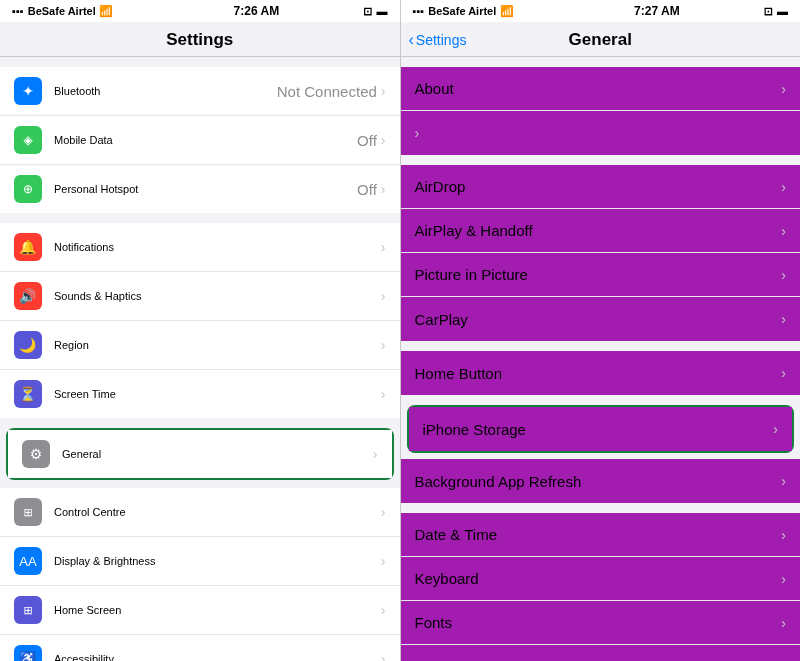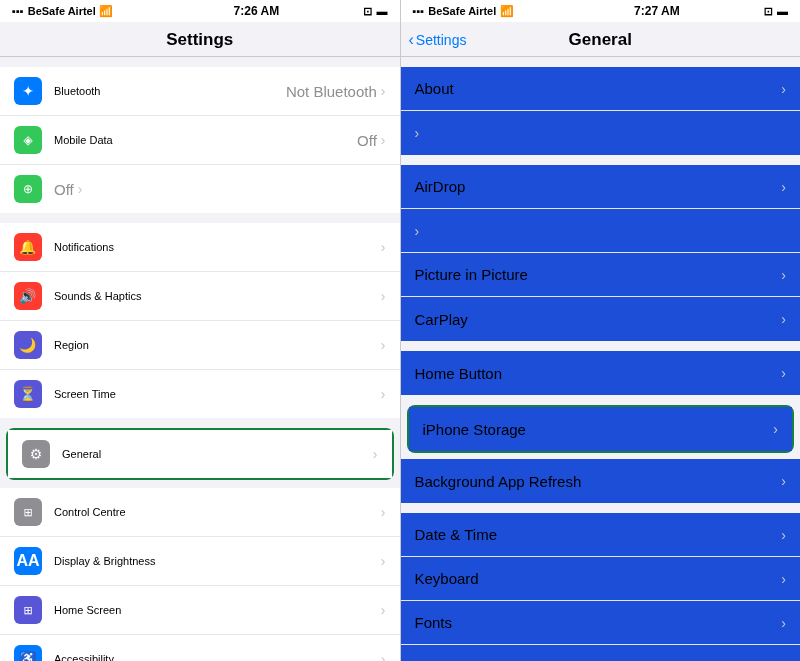--- a/index.html
+++ b/index.html
@@ -124,21 +124,21 @@
       margin: 0 2px;
     }
     .highlighted .list-item {
       border-radius: 8px;
     }
     .section-gap { height: 10px; background: #f2f2f7; }
     .no-icon-item {
       display: flex;
       align-items: center;
       padding: 12px 14px;
-      background: #1d4ed8;
+      background: #a21caf;
       border-bottom: 1px solid #e5e5ea;
       min-height: 44px;
       cursor: pointer;
     }
     .no-icon-item:last-child { border-bottom: none; }
     .no-icon-label {
       flex: 1;
       font-size: 15px;
       color: #000;
     }
@@ -177,35 +177,36 @@
 
   <div class="scroll-area">
 
     <div class="section">
       <div class="section-list">
         <div class="list-item">
           <div class="list-item-icon icon-blue">
             <span>✦</span>
           </div>
           <span class="list-item-label">Bluetooth</span>
-          <span class="list-item-value">Not Bluetooth</span>
+          <span class="list-item-value">Not Connected</span>
           <span class="chevron">›</span>
         </div>
         <div class="list-item">
           <div class="list-item-icon icon-green">
             <span style="font-size:12px">◈</span>
           </div>
           <span class="list-item-label">Mobile Data</span>
           <span class="list-item-value">Off</span>
           <span class="chevron">›</span>
         </div>
         <div class="list-item">
           <div class="list-item-icon icon-green">
             <span style="font-size:12px">⊕</span>
           </div>
+          <span class="list-item-label">Personal Hotspot</span>
           <span class="list-item-value">Off</span>
           <span class="chevron">›</span>
         </div>
       </div>
     </div>
 
     <div class="section-gap"></div>
 
     <div class="section" style="margin-top:0">
       <div class="section-list">
@@ -260,21 +261,21 @@
       <div class="section-list">
         <div class="list-item">
           <div class="list-item-icon icon-gray">
             <span style="font-size:11px">⊞</span>
           </div>
           <span class="list-item-label">Control Centre</span>
           <span class="chevron">›</span>
         </div>
         <div class="list-item">
           <div class="list-item-icon icon-aa">
-            <span style="font-size:16px;font-weight:700">AA</span>
+            <span style="font-size:13px;font-weight:400">AA</span>
           </div>
           <span class="list-item-label">Display &amp; Brightness</span>
           <span class="chevron">›</span>
         </div>
         <div class="list-item">
           <div class="list-item-icon icon-grid">
             <span style="font-size:11px">⊞</span>
           </div>
           <span class="list-item-label">Home Screen</span>
           <span class="chevron">›</span>
@@ -331,20 +332,21 @@
 
     <div class="section-gap"></div>
 
     <div class="section" style="margin-top:0">
       <div class="section-list">
         <div class="no-icon-item">
           <span class="no-icon-label">AirDrop</span>
           <span class="chevron">›</span>
         </div>
         <div class="no-icon-item">
+          <span class="no-icon-label">AirPlay &amp; Handoff</span>
           <span class="chevron">›</span>
         </div>
         <div class="no-icon-item">
           <span class="no-icon-label">Picture in Picture</span>
           <span class="chevron">›</span>
         </div>
         <div class="no-icon-item">
           <span class="no-icon-label">CarPlay</span>
           <span class="chevron">›</span>
         </div>

